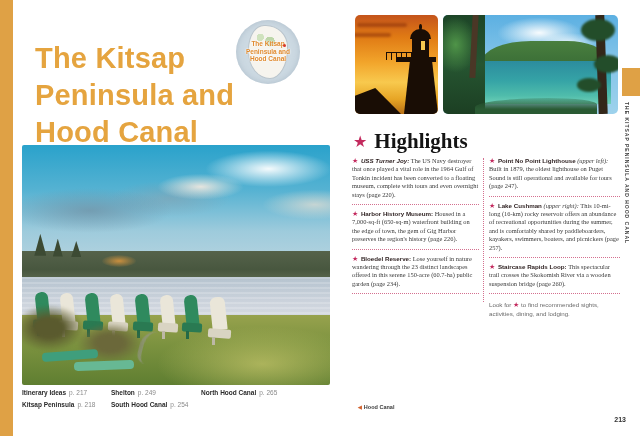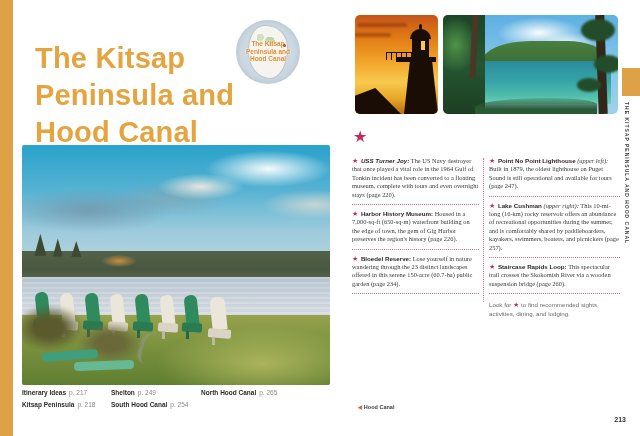--- a/index.html
+++ b/index.html
@@ -244,20 +244,21 @@
     <div class="lk-branch" style="right:10%;top:64%;width:24px;height:14px;"></div>
     <div class="lk-shrub"></div>
   </div>
 
   <div class="tab"></div>
   <div class="vtitle">THE KITSAP PENINSULA AND HOOD CANAL</div>
   <div class="folio">213</div>
 
   <div class="hl-head">
     <span class="star">★</span>
+    <span class="htxt">Highlights</span>
   </div>
 
   <div class="vdiv"></div>
 
   <div class="hl-col c1">
     <p class="entry">
       <span class="star">★</span>
       <span class="ename ital">USS Turner Joy:</span>
       <span>The US Navy destroyer that once played a vital role in the 1964 Gulf of Tonkin incident has been converted to a floating museum, complete with tours and even overnight stays (page 220).</span>
     </p>

